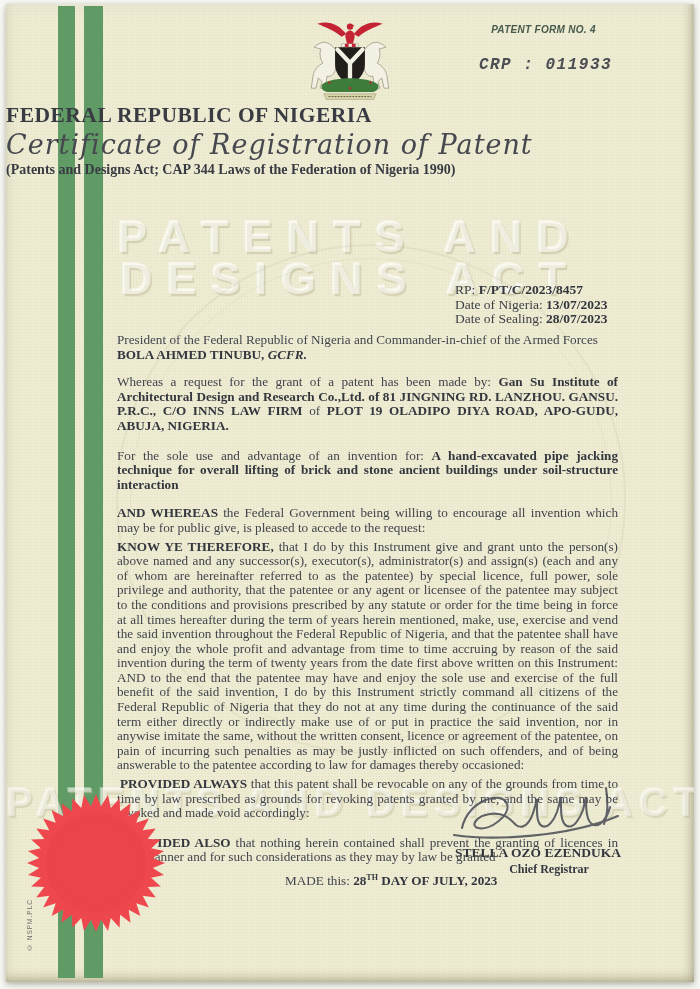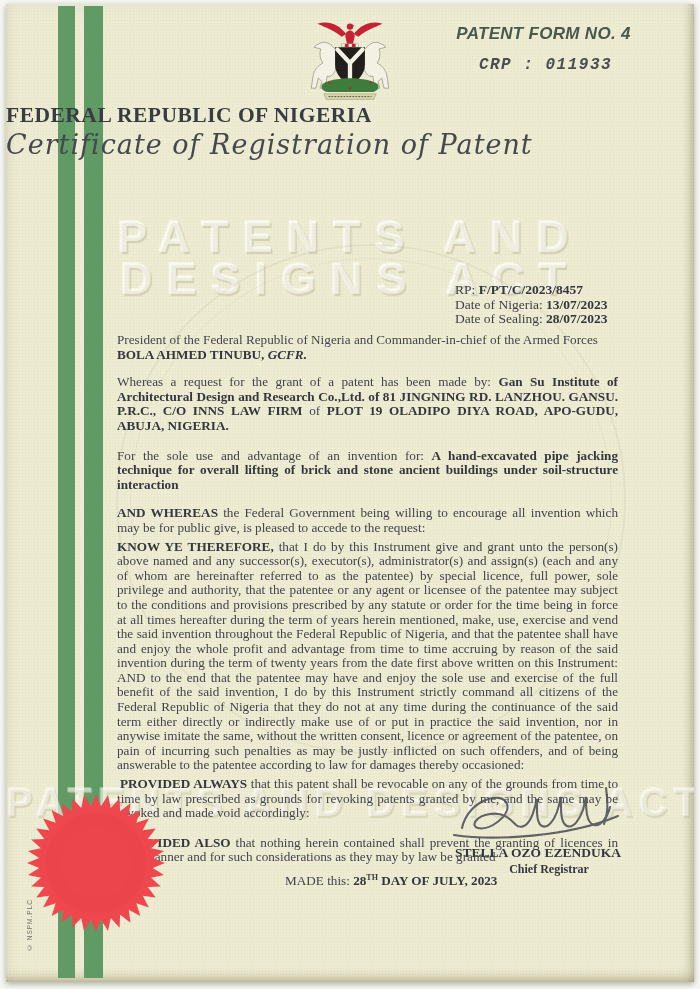--- a/index.html
+++ b/index.html
@@ -19,21 +19,21 @@
                inset 0 8px 10px -8px rgba(255,255,255,0.9);
   }
 
   .stripe{position:absolute;top:2px;height:972px;background:var(--stripe-green,#609b66);}
   .stripe.s1{left:52px;width:17px;}
   .stripe.s2{left:78px;width:19px;}
 
   .form-label{
     position:absolute;left:430px;top:20px;width:215px;text-align:center;
     font-family:"Liberation Sans", sans-serif;font-style:italic;font-weight:bold;
-    font-size:17px;color:var(--label-green,#4a5b50);letter-spacing:0.3px;
+    font-size:10px;color:var(--label-green,#4a5b50);letter-spacing:0.3px;
   }
   .crp{
     position:absolute;left:432px;top:52px;width:215px;text-align:center;
     font-family:"Liberation Mono", monospace;font-style:italic;font-weight:bold;
     font-size:16px;color:#4b4d52;letter-spacing:1.5px;
   }
 
   .arms{position:absolute;left:288px;top:12px;width:112px;height:94px;}
 
   .title-block{position:absolute;left:0;top:99px;width:688px;text-align:left;color:#3b3d45;}
@@ -135,20 +135,21 @@
     </g>
     <g>
       <path fill="#d9d5aa" stroke="#8a8670" stroke-width="0.5" d="M32,83 L88,83 L85.5,89 L34.5,89 Z"></path>
       <line x1="37" y1="86" x2="83" y2="86" stroke="#55523d" stroke-width="1" stroke-dasharray="2,1.2"></line>
     </g>
   </svg>
 
   <div class="title-block">
     <div class="country-title">FEDERAL REPUBLIC OF NIGERIA</div>
     <div class="cert-title">Certificate of Registration of Patent</div>
+    <div class="act-line">(Patents and Designs Act; CAP 344 Laws of the Federation of Nigeria 1990)</div>
   </div>
 
   <div class="rp-block">
     <div><span>RP: </span><b>F/PT/C/2023/8457</b></div>
     <div><span>Date of Nigeria: </span><b>13/07/2023</b></div>
     <div><span>Date of Sealing: </span><b>28/07/2023</b></div>
   </div>
 
   <div class="body-text">
     <p class="president">

